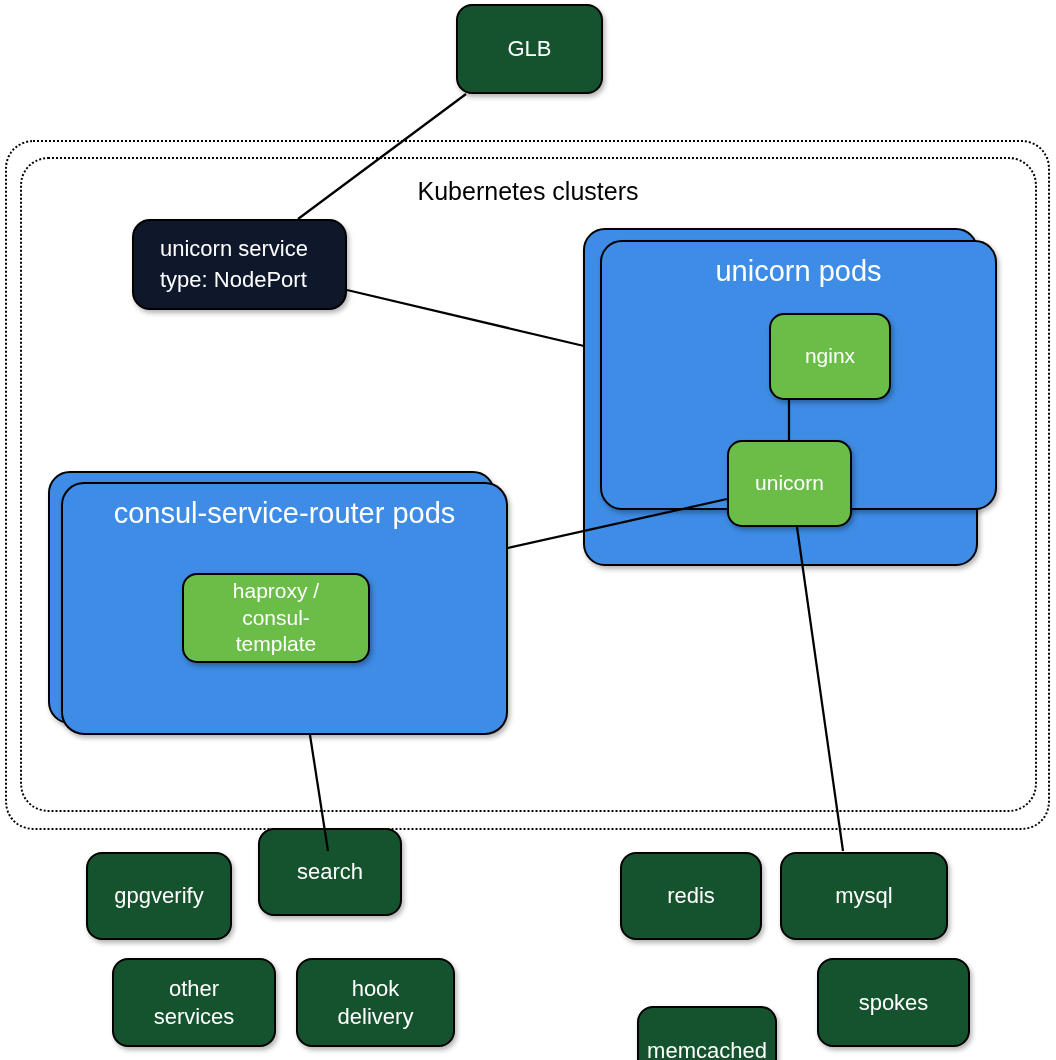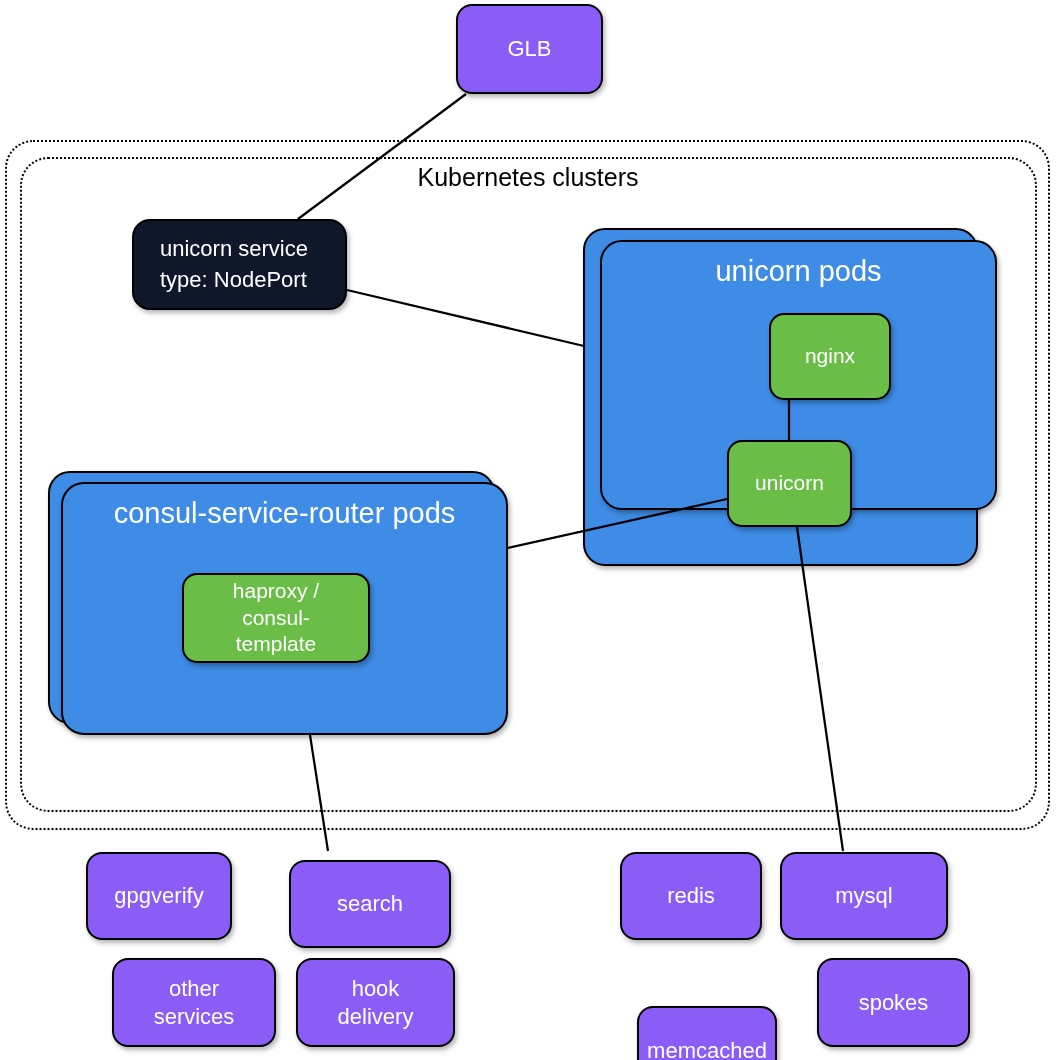--- a/index.html
+++ b/index.html
@@ -16,21 +16,21 @@
     overflow: hidden;
   }
   .box {
     position: absolute;
     box-sizing: border-box;
     border: 2.5px solid #000000;
     box-shadow: 2px 3px 5px rgba(0,0,0,0.30);
     color: #ffffff;
   }
   .orange {
-    background: #8b5cf6;
+    background: #14532d;
     border-radius: 16px;
     display: flex;
     align-items: center;
     justify-content: center;
     text-align: center;
     font-size: 22px;
     line-height: 1.25;
     white-space: pre-line;
   }
   .blue-small {
@@ -69,21 +69,21 @@
   }
   .dotted {
     position: absolute;
     box-sizing: border-box;
     border: 2.5px dotted #000000;
     border-radius: 28px;
     background: transparent;
   }
   .cluster-title {
     position: absolute;
-    top: 163px;
+    top: 177px;
     left: 0;
     width: 100%;
     text-align: center;
     font-size: 25px;
     color: #000000;
   }
   .connectors {
     position: absolute;
     top: 0;
     left: 0;
@@ -131,21 +131,21 @@
   </div>
   <div class="box green z-node" style="left:182px; top:573px; width:188px; height:90px;">
     <span>haproxy /
 consul-
 template</span>
   </div>
 
   <div class="box orange z-node" style="left:86px; top:852px; width:146px; height:88px;">
     <span>gpgverify</span>
   </div>
-  <div class="box orange z-node" style="left:258px; top:860px; width:162px; height:88px;margin-left:31px;">
+  <div class="box orange z-node" style="left:258px; top:828px; width:144px; height:88px;">
     <span>search</span>
   </div>
   <div class="box orange z-node" style="left:112px; top:958px; width:164px; height:89px;">
     <span>other
 services</span>
   </div>
   <div class="box orange z-node" style="left:296px; top:958px; width:159px; height:89px;">
     <span>hook
 delivery</span>
   </div>

